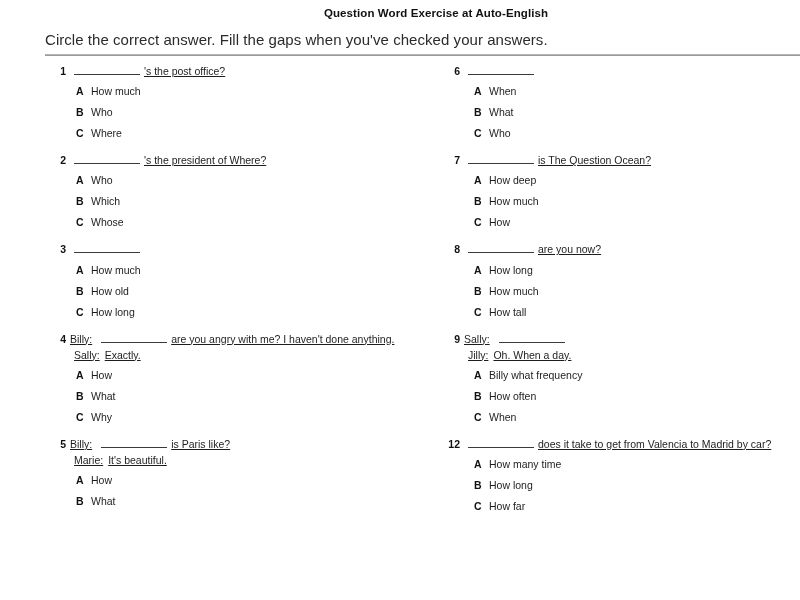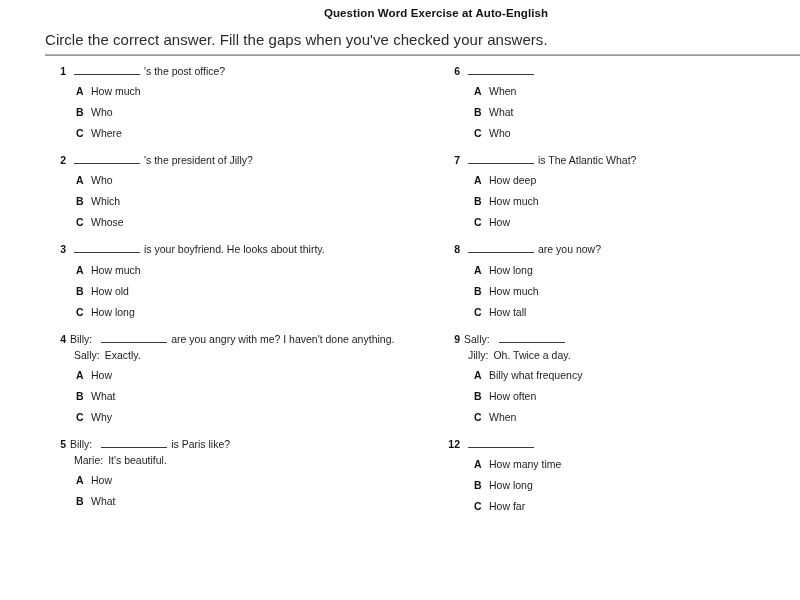--- a/index.html
+++ b/index.html
@@ -77,20 +77,21 @@
     flex: 0 0 auto;
     min-width: 16px;
     text-align: right;
     font-weight: bold;
     font-size: 10.5px;
     margin-right: 4px;
     color: #111111;
   }
   .q-body {
     flex: 1 1 auto;
+    text-decoration: underline;
   }
   .speaker-line {
     display: flex;
     align-items: baseline;
     white-space: nowrap;
   }
   .speaker {
     flex: 0 0 auto;
     margin-right: 5px;
   }
@@ -168,21 +169,21 @@
               <span class="opt-text">Where</span>
             </div>
           </div>
         </div>
         <div class="q">
           <div class="q-stem">
             <span class="q-num">2</span>
             <div class="q-body">
               <div class="speaker-line">
                 <span class="blank"></span>
-                <span class="txt">'s the president of Jilly?</span>
+                <span class="txt">'s the president of Where?</span>
               </div>
             </div>
           </div>
           <div class="options">
             <div class="opt">
               <span class="opt-letter">A</span>
               <span class="opt-text">Who</span>
             </div>
             <div class="opt">
               <span class="opt-letter">B</span>
@@ -193,21 +194,20 @@
               <span class="opt-text">Whose</span>
             </div>
           </div>
         </div>
         <div class="q">
           <div class="q-stem">
             <span class="q-num">3</span>
             <div class="q-body">
               <div class="speaker-line">
                 <span class="blank"></span>
-                <span class="txt">is your boyfriend. He looks about thirty.</span>
               </div>
             </div>
           </div>
           <div class="options">
             <div class="opt">
               <span class="opt-letter">A</span>
               <span class="opt-text">How much</span>
             </div>
             <div class="opt">
               <span class="opt-letter">B</span>
@@ -300,21 +300,21 @@
               <span class="opt-text">Who</span>
             </div>
           </div>
         </div>
         <div class="q q-right">
           <div class="q-stem">
             <span class="q-num">7</span>
             <div class="q-body">
               <div class="speaker-line">
                 <span class="blank"></span>
-                <span class="txt">is The Atlantic What?</span>
+                <span class="txt">is The Question Ocean?</span>
               </div>
             </div>
           </div>
           <div class="options">
             <div class="opt">
               <span class="opt-letter">A</span>
               <span class="opt-text">How deep</span>
             </div>
             <div class="opt">
               <span class="opt-letter">B</span>
@@ -354,21 +354,21 @@
         <div class="q q-right">
           <div class="q-stem">
             <span class="q-num">9</span>
             <div class="q-body">
               <div class="speaker-line">
                 <span class="speaker">Sally:</span>
                 <span class="blank"></span>
               </div>
               <div class="speaker-2">
                 <span class="speaker">Jilly:</span>
-                <span class="txt">Oh. Twice a day.</span>
+                <span class="txt">Oh. When a day.</span>
               </div>
             </div>
           </div>
           <div class="options">
             <div class="opt">
               <span class="opt-letter">A</span>
               <span class="opt-text">Billy what frequency</span>
             </div>
             <div class="opt">
               <span class="opt-letter">B</span>
@@ -379,20 +379,21 @@
               <span class="opt-text">When</span>
             </div>
           </div>
         </div>
         <div class="q q-right">
           <div class="q-stem">
             <span class="q-num">12</span>
             <div class="q-body">
               <div class="speaker-line">
                 <span class="blank"></span>
+                <span class="txt">does it take to get from Valencia to Madrid by car?</span>
               </div>
             </div>
           </div>
           <div class="options">
             <div class="opt">
               <span class="opt-letter">A</span>
               <span class="opt-text">How many time</span>
             </div>
             <div class="opt">
               <span class="opt-letter">B</span>

